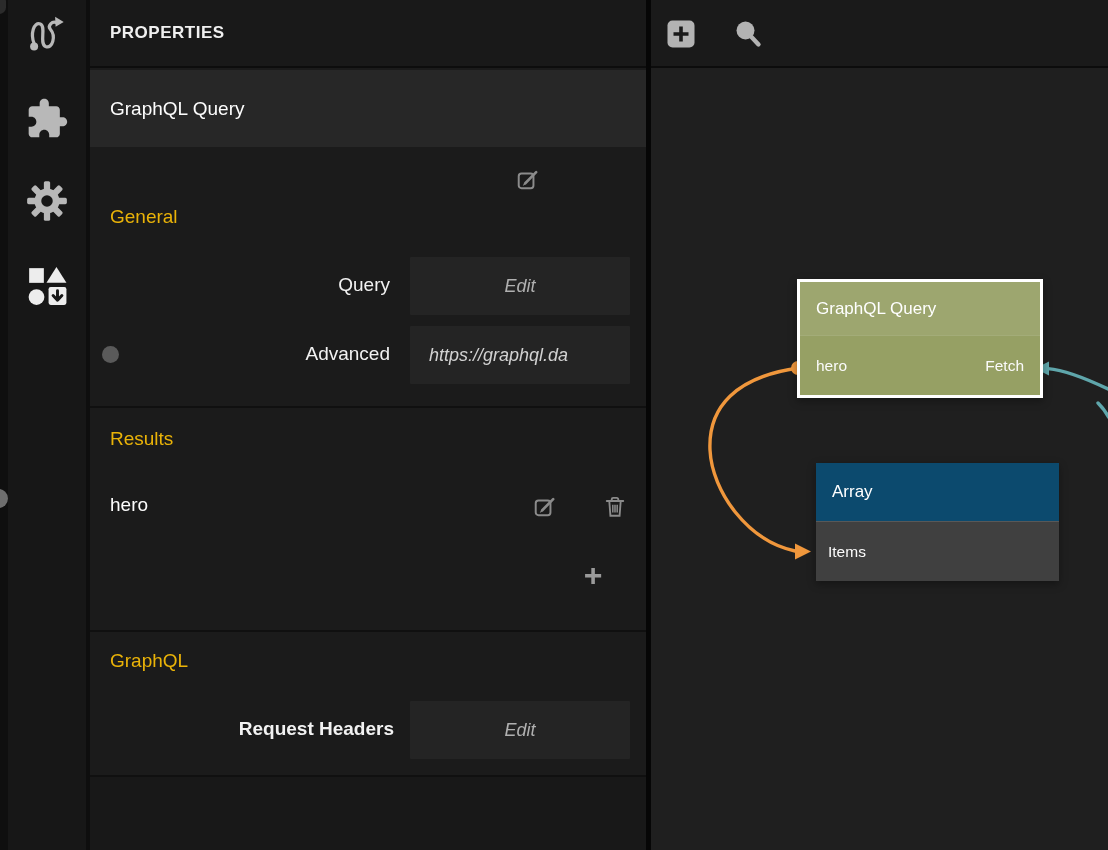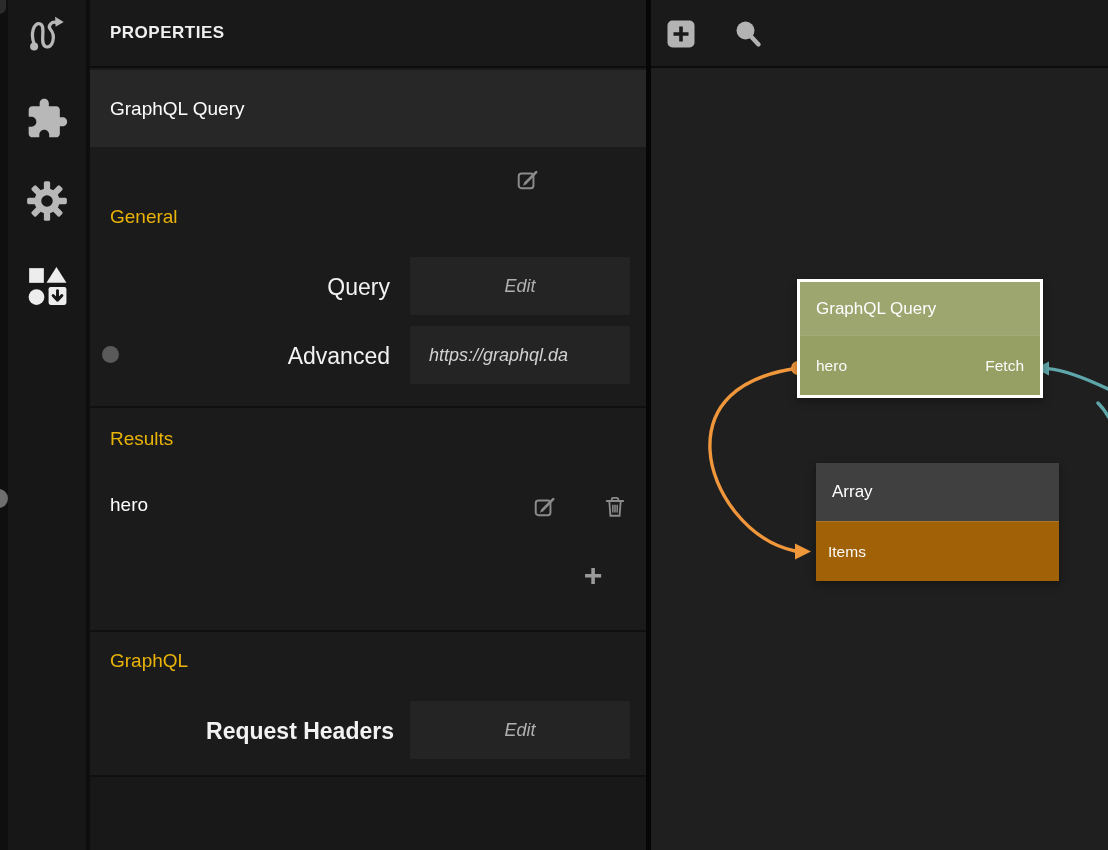--- a/index.html
+++ b/index.html
@@ -17,21 +17,21 @@
   .side-icon { position:absolute; left:17px; width:44px; height:44px; display:flex; align-items:center; justify-content:center; cursor:pointer; }
 
   
   .panel { position:absolute; left:90px; top:0; width:556px; height:850px; background:#1b1b1b; }
   .panel-header { position:absolute; left:0; top:0; width:556px; height:68px; background:#191919; border-bottom:2px solid #0d0d0d; display:flex; align-items:center; }
   .panel-header span { padding-left:20px; color:#f0f0f0; font-size:17px; font-weight:700; letter-spacing:.5px; }
   .node-title-row { position:absolute; left:0; top:70px; width:556px; height:77px; background:#272727; }
   .node-title-row .title { position:absolute; left:20px; top:0; height:77px; display:flex; align-items:center; color:#fdfdfd; font-size:19px; }
   .icon-btn { position:absolute; width:24px; height:24px; cursor:pointer; }
   .section-label { position:absolute; left:20px; color:#eab308; font-size:19px; }
-  .row-label { position:absolute; width:300px; text-align:right; color:#f2f2f2; font-size:23px; }
+  .row-label { position:absolute; width:300px; text-align:right; color:#f2f2f2; font-size:19px; }
   .ctrl { position:absolute; left:320px; width:220px; height:58px; background:#242424; display:flex; align-items:center; justify-content:center; color:#b0b0b0; font-size:18px; cursor:pointer; border-radius:1px;font-style:italic; }
   .input { justify-content:flex-start; padding-left:19px; color:#d2d2d2; overflow:hidden; white-space:nowrap; cursor:text; }
   .h-div { position:absolute; left:0; width:556px; height:2px; background:#101010; }
   .port-dot { position:absolute; left:12px; width:17px; height:17px; border-radius:50%; background:#5a5a5a; cursor:pointer; }
   .plus-btn { position:absolute; left:481px; top:560px; width:44px; height:34px; color:#9a9a9a; font-size:32px; font-weight:700; text-align:center; line-height:30px; cursor:pointer; }
   .panel-footer { position:absolute; left:0; top:777px; width:556px; height:73px; background:#181818; }
   .hero-row-label { position:absolute; left:20px; color:#fdfdfd; font-size:19px; }
 
   
   .v-div { position:absolute; left:646px; top:0; width:5px; height:850px; background:#060606; }
@@ -217,22 +217,22 @@
       <div class="hdr" style="background: rgb(157, 166, 111);">
         <span>GraphQL Query</span>
       </div>
       <div class="body" style="background: rgb(150, 160, 100);">
         <span>hero</span>
         <span>Fetch</span>
       </div>
     </div>
 
     <div class="node node-array">
-      <div class="hdr" style="background: #404040;">
+      <div class="hdr" style="background: #0c4a6e;">
         <span>Array</span>
       </div>
-      <div class="body" style="background: #a16207; padding-left: 12px;">
+      <div class="body" style="background: #404040; padding-left: 12px;">
         <span>Items</span>
       </div>
     </div>
   </div>
 
 </div>
 
 </body></html>

